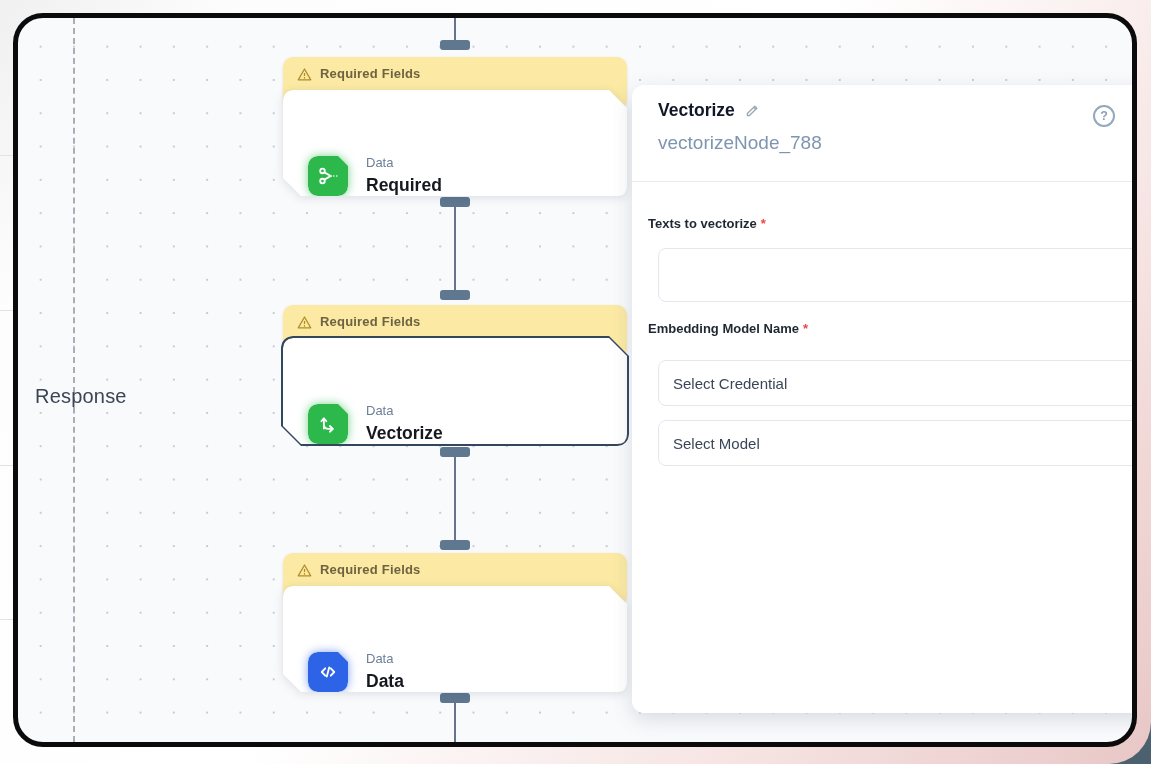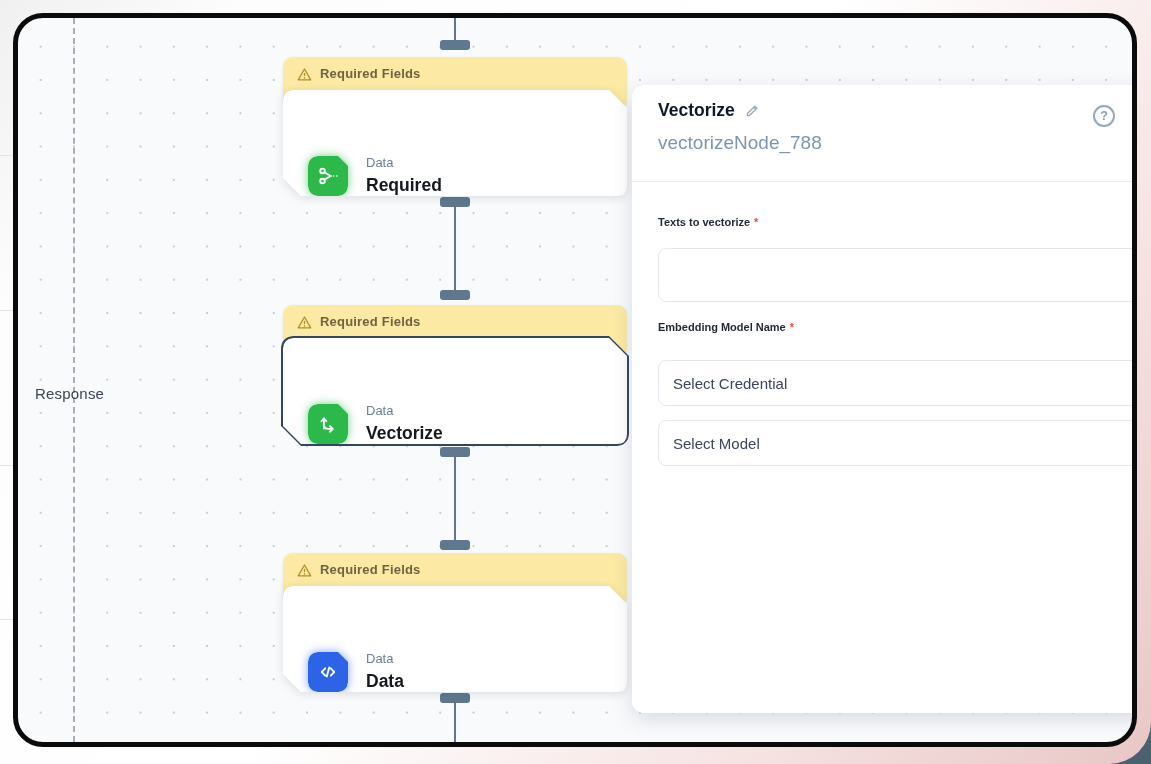--- a/index.html
+++ b/index.html
@@ -15,21 +15,21 @@
 
   
   .frame { position:absolute; left:13px; top:13px; width:1124px; height:734px;
     border:5px solid #0b0b0b; border-radius:30px; overflow:hidden;
     background-color:#f8fafc;
     background-image:radial-gradient(#c6ccd5 1.15px, transparent 1.15px);
     background-size:33.3px 33.3px; background-position:6px 12px; }
 
   .dashed-line { position:absolute; left:55px; top:0; height:100%; width:0;
     border-left:2px dashed #a7aeb9; }
-  .response-label { position:absolute; left:17px; top:367px; font-size:15px;
+  .response-label { position:absolute; left:17px; top:367px; font-size:20px;
     color:#3b4554; letter-spacing:.2px; }
 
   
   .edge-seg { position:absolute; left:436px; width:2px; background:#64748b; }
   .handle { position:absolute; left:422px; width:30px; height:10px;
     background:#5f7890; border-radius:3px; }
 
   
   .node { position:absolute; left:265px; width:344px; }
   .banner { position:absolute; top:0; left:0; right:0; height:52px;
@@ -68,21 +68,21 @@
   .panel-title-row { position:absolute; left:26px; top:15px; display:flex; align-items:center; gap:9px; }
   .panel-title { font-size:17.5px; font-weight:700; color:#101828; }
   .pencil-btn svg { width:17px; height:17px; display:block; }
   .panel-subtitle { position:absolute; left:26px; top:47px; font-size:19px; color:#7e95af; }
   .help-btn { position:absolute; left:461px; top:20px; width:22px; height:22px;
     border:2px solid #94a8bc; border-radius:50%; color:#8ba0b5;
     font-size:12.5px; font-weight:700; display:flex; align-items:center; justify-content:center;
     background:#fff; }
   .panel-divider { position:absolute; left:0; right:0; top:96px; height:1px; background:#f0e9e9; }
 
-  .field-label { position:absolute; left:26px; font-size:11px; font-weight:700; color:#1f2733; }
+  .field-label { position:absolute; left:16px; font-size:13px; font-weight:700; color:#1f2733; }
   .req { color:#ef4444; margin-left:4px; font-weight:700; }
   .input-box { position:absolute; left:26px; width:534px; background:#fff;
     border:1px solid #e4e8ee; border-radius:8px; }
   .textarea-box { top:163px; height:54px; }
   .select-box { height:46px; display:flex; align-items:center; padding-left:14px;
     font-size:15px; color:#3a4657; }
   .select-credential { top:275px; }
   .select-model { top:335px; }
 </style>
 </head>

